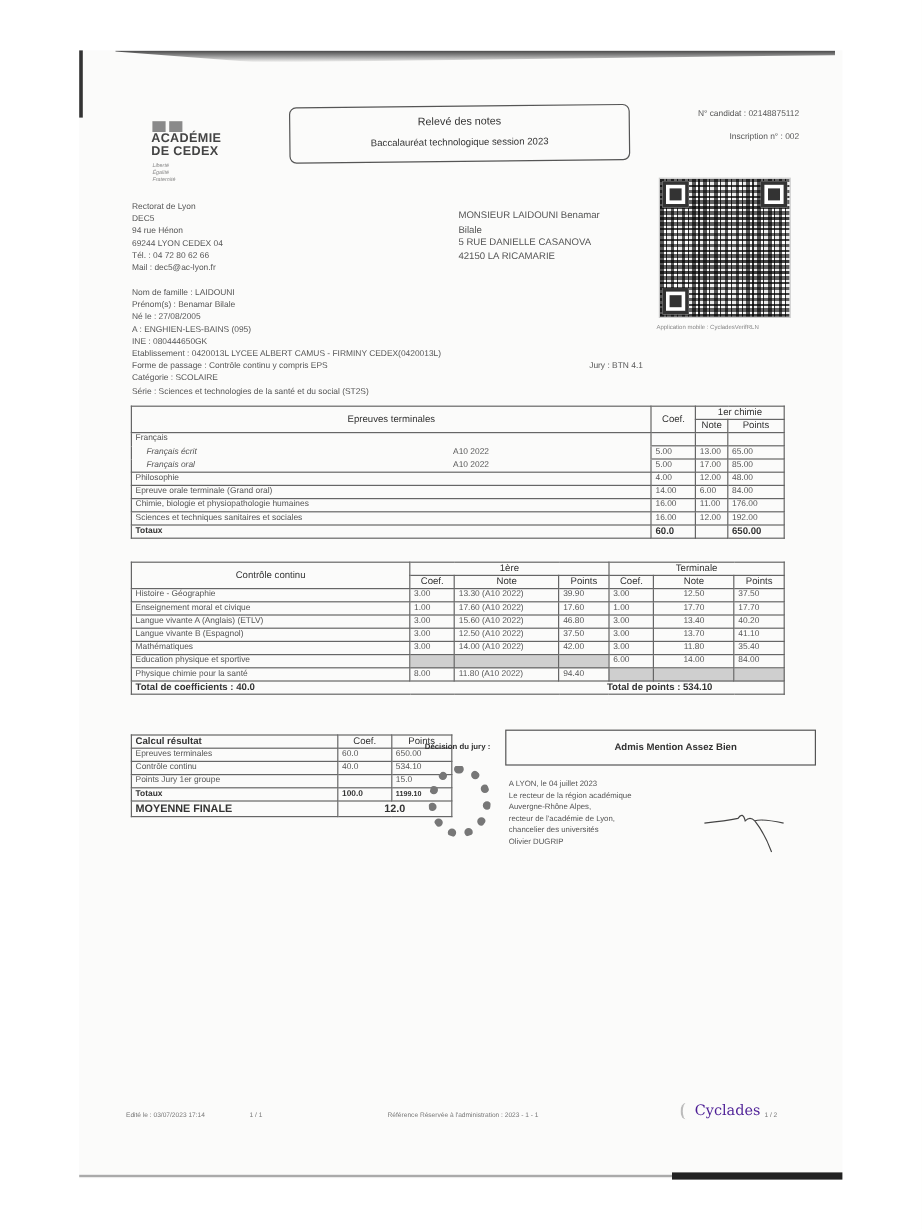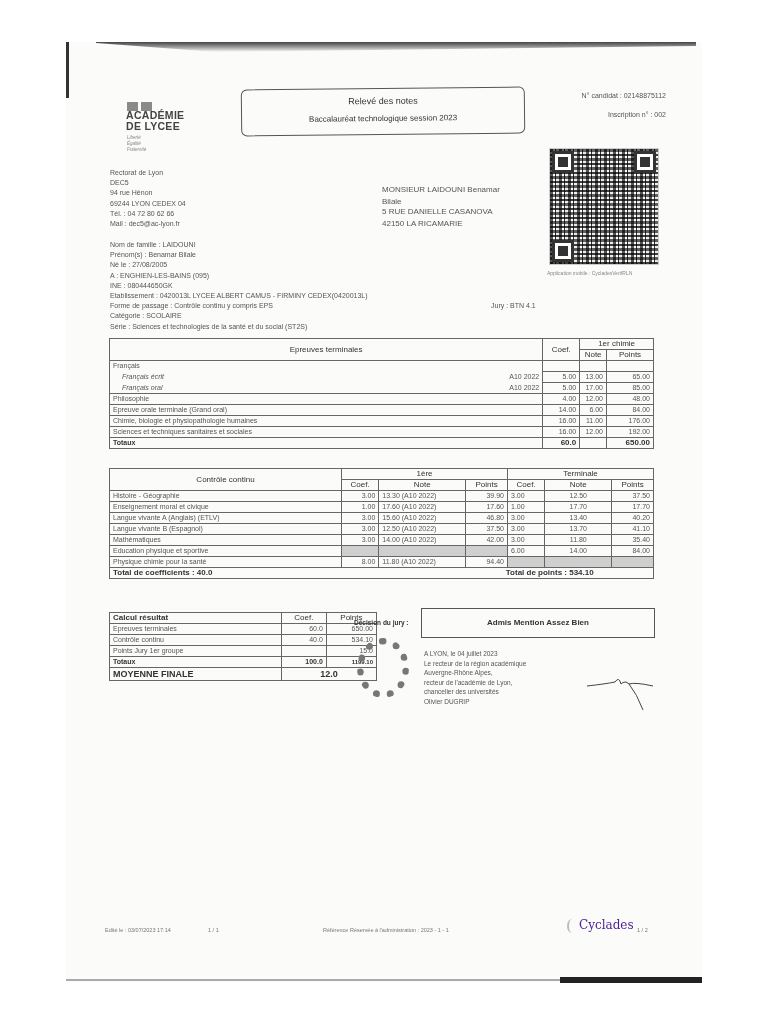--- a/index.html
+++ b/index.html
@@ -22,44 +22,44 @@
   .qr { position:absolute; left:549px; top:148px; width:108px; height:115px; background:
       repeating-linear-gradient(90deg,#555 0 3px,#fff 3px 5px,#333 5px 6px,#eee 6px 9px),
       repeating-linear-gradient(0deg,#444 0 2px,#fafafa 2px 4px,#666 4px 7px,#fff 7px 9px);
       background-blend-mode:multiply; border:1px solid #ccc; }
   .qr .f { position:absolute; width:16px; height:16px; border:3px solid #333; background:#fff; }
   .qr .f::after { content:""; position:absolute; left:3px; top:3px; width:10px; height:10px; background:#333; }
   .addr { font-size:8px; line-height:12.5px; color:#555; }
   table { border-collapse:collapse; position:absolute; font-size:7px; color:#555;border-radius:31px; }
   td, th { border:1px solid #666; padding:0 3px; height:10px; line-height:10px; white-space:nowrap; }
   th { font-weight:normal; color:#333; font-size:8px; }
-  .num { text-align:right; }
+  .num { text-align:left; }
   .it { font-style:italic; padding-left:12px; }
   .gray { background:#cfcfcf; }
   .bold { font-weight:bold; color:#333; }
-  .decision-box { position:absolute; left:421px; top:608px; width:232px; height:28px; border:1px solid #555; text-align:center; font-size:8px; line-height:28px; color:#333; font-weight:bold; }
+  .decision-box { position:absolute; left:421px; top:608px; width:232px; height:28px; border:1px solid #555; text-align:center; font-size:8px; line-height:28px; color:#333; font-weight:bold;padding-left:25px; }
   .wreath { position:absolute; left:357px; top:638px; width:52px; height:60px; border-radius:50%; border:7px dotted #777; box-sizing:border-box; }
   .sig { position:absolute; left:585px; top:672px; width:70px; height:40px; }
   .footer { position:absolute; top:927px; font-size:5.5px; color:#777; }
   .cyclades { position:absolute; left:567px; top:918px; font-size:12px; color:#4c1d95; font-family:"DejaVu Serif", serif; }
   .cyclades .arc { display:inline-block; width:8px; height:14px; border-left:2px solid #bbb; border-radius:50%; margin-right:2px; vertical-align:middle; }
 </style>
 </head>
 <body>
 
 <div class="paper"></div>
 <div class="edge-left"></div>
 <div class="edge-top"></div>
 <div class="edge-bottom-light"></div>
 <div class="edge-bottom"></div>
 
 <div class="logo-mark"><span></span><span></span></div>
 <div class="logo-title">
   <div>ACADÉMIE</div>
-  <div>DE LYCEE</div>
+  <div>DE CEDEX</div>
 </div>
 <div class="logo-motto">
   <div>Liberté</div>
   <div>Égalité</div>
   <div>Fraternité</div>
 </div>
 
 <div class="title-box">
   <div class="l1">Relevé des notes</div>
   <div class="l2">Baccalauréat technologique session 2023</div>
@@ -77,21 +77,21 @@
 
 <div class="abs t" style="left:110px;top:168px;">
   <div>Rectorat de Lyon</div>
   <div>DEC5</div>
   <div>94 rue Hénon</div>
   <div>69244 LYON CEDEX 04</div>
   <div>Tél. :     04 72 80 62 66</div>
   <div>Mail :    dec5@ac-lyon.fr</div>
 </div>
 
-<div class="abs addr" style="left:382px;top:184px;">
+<div class="abs addr" style="left:382px;top:174px;">
   <div>MONSIEUR LAIDOUNI Benamar</div>
   <div style="line-height:9px;">Bilale</div>
   <div>5 RUE DANIELLE CASANOVA</div>
   <div>42150 LA RICAMARIE</div>
 </div>
 
 <div class="abs t" style="left:110px;top:240px;">
   <div>Nom de famille : LAIDOUNI</div>
   <div>Prénom(s) : Benamar Bilale</div>
   <div>Né le : 27/08/2005</div>

